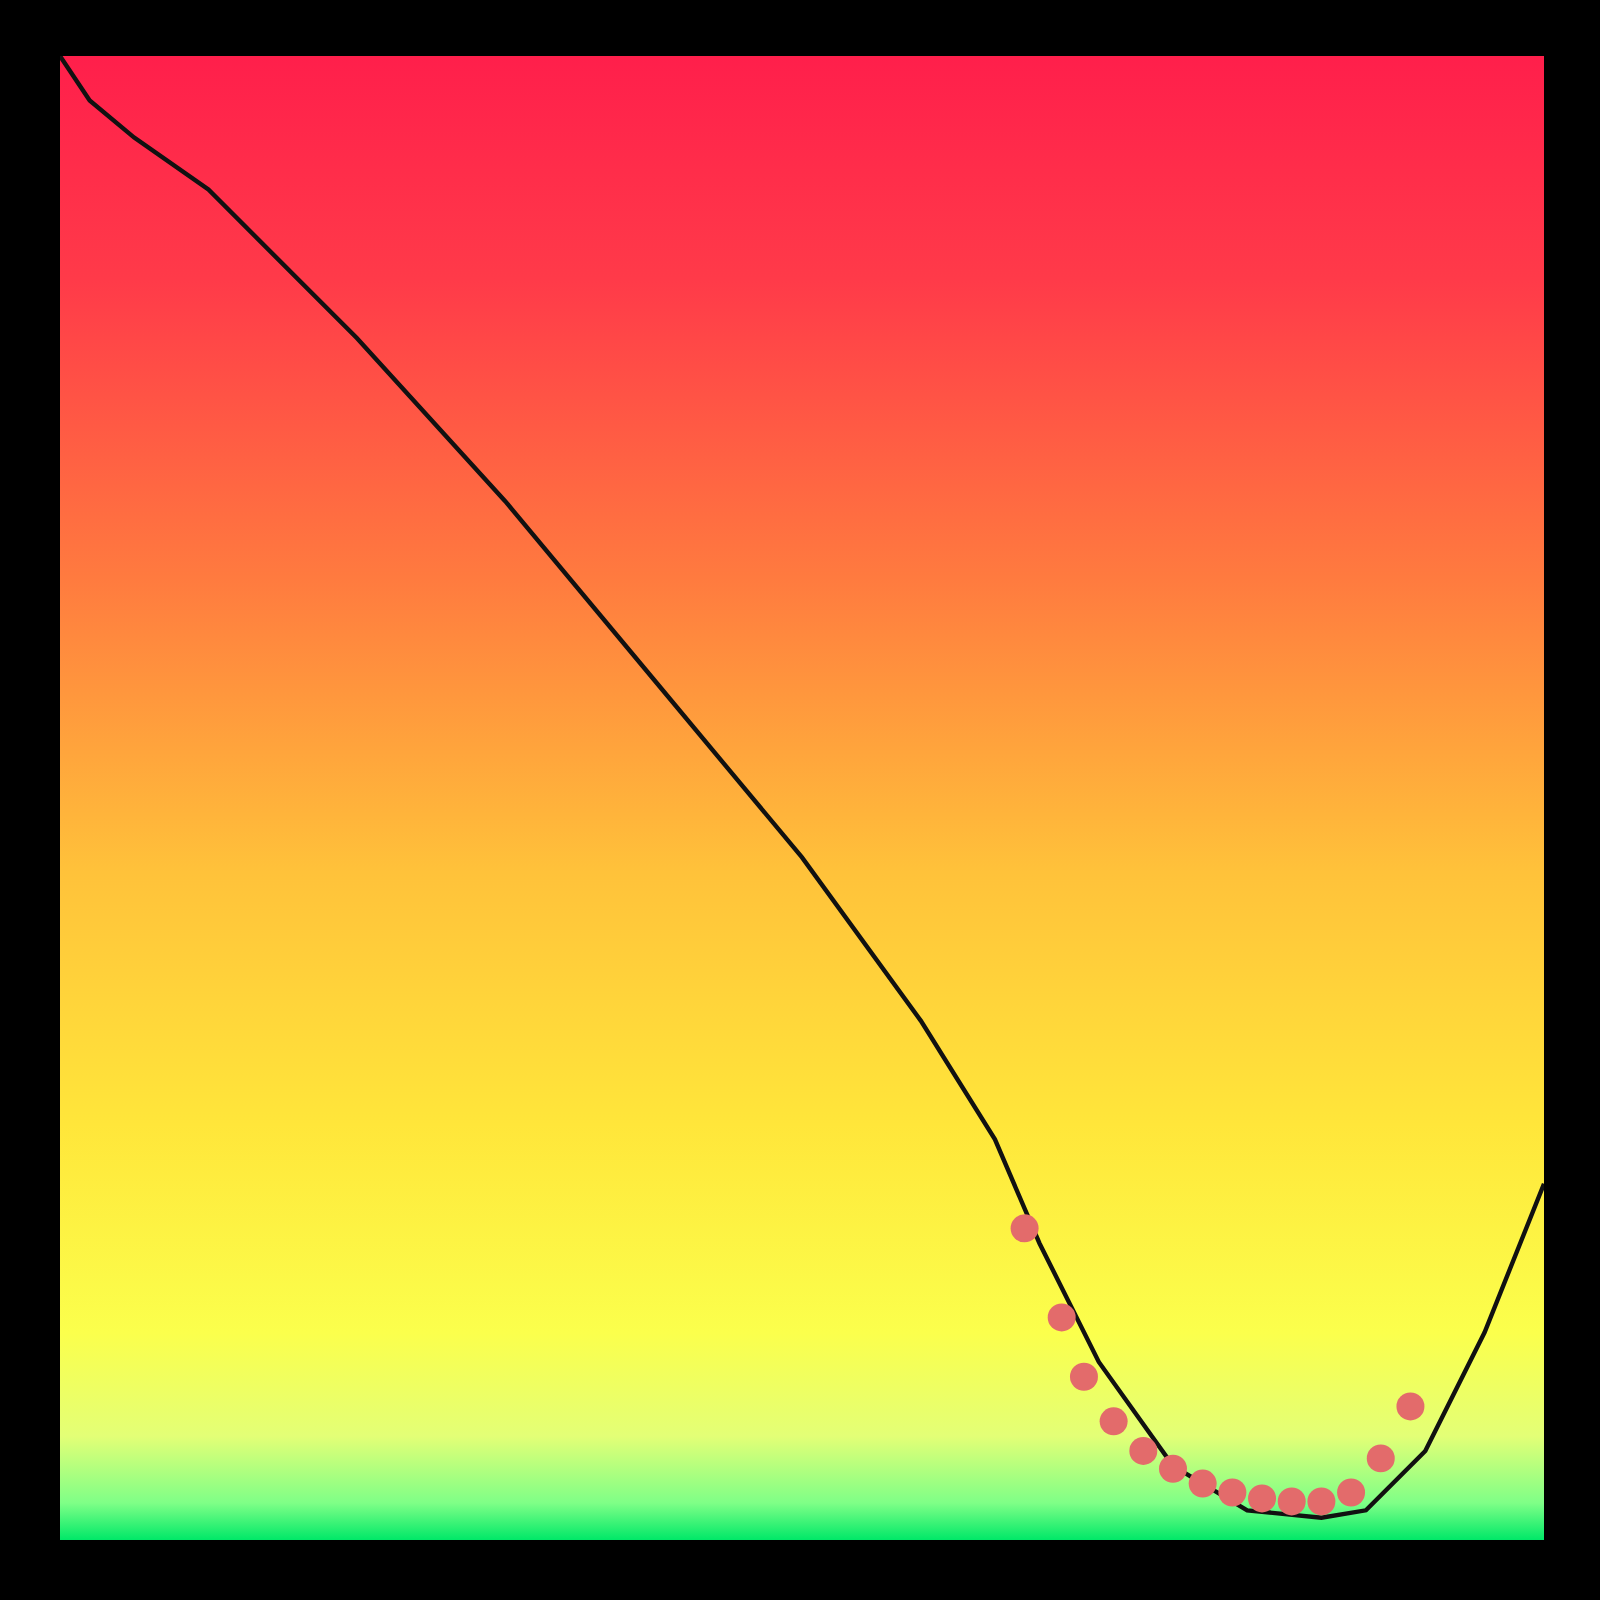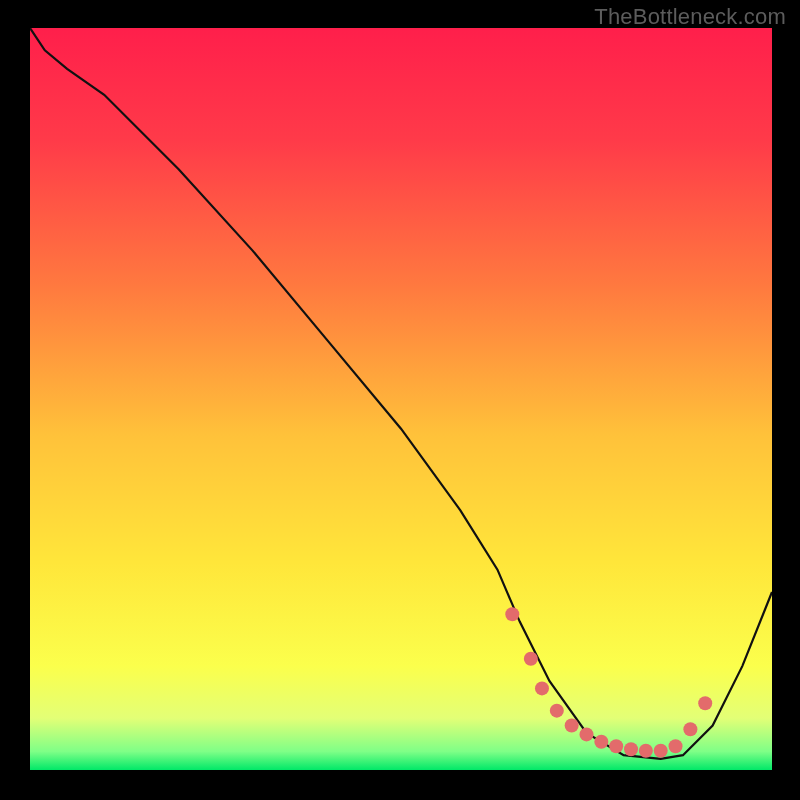--- a/index.html
+++ b/index.html
@@ -58,15 +58,14 @@
         <ellipse cx="79.00" cy="96.80" rx="0.943" ry="0.943" fill="#e36b6b"></ellipse>
         <ellipse cx="81.00" cy="97.20" rx="0.943" ry="0.943" fill="#e36b6b"></ellipse>
         <ellipse cx="83.00" cy="97.40" rx="0.943" ry="0.943" fill="#e36b6b"></ellipse>
         <ellipse cx="85.00" cy="97.40" rx="0.943" ry="0.943" fill="#e36b6b"></ellipse>
         <ellipse cx="87.00" cy="96.80" rx="0.943" ry="0.943" fill="#e36b6b"></ellipse>
         <ellipse cx="89.00" cy="94.50" rx="0.943" ry="0.943" fill="#e36b6b"></ellipse>
         <ellipse cx="91.00" cy="91.00" rx="0.943" ry="0.943" fill="#e36b6b"></ellipse>
       </svg>
   </div>
 
-  <div class="watermark">TheBottleneck.com</div>
 
 </div>
 
 </body></html>

